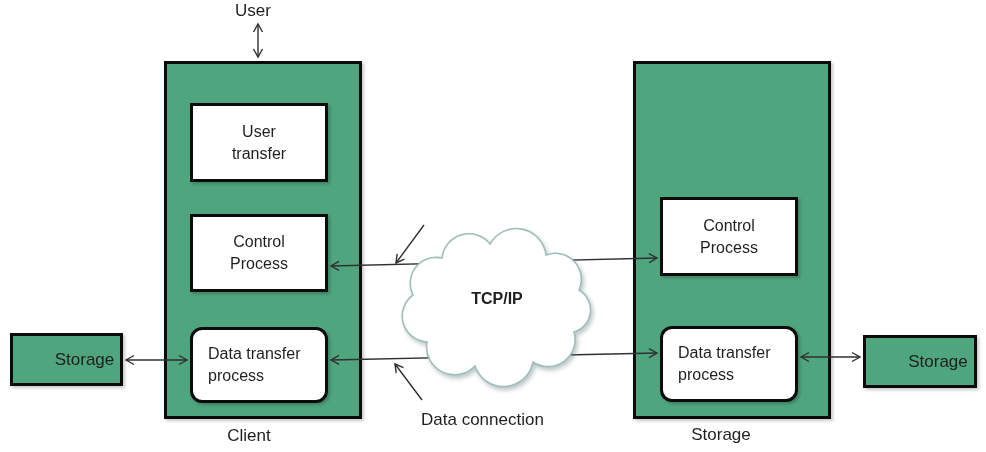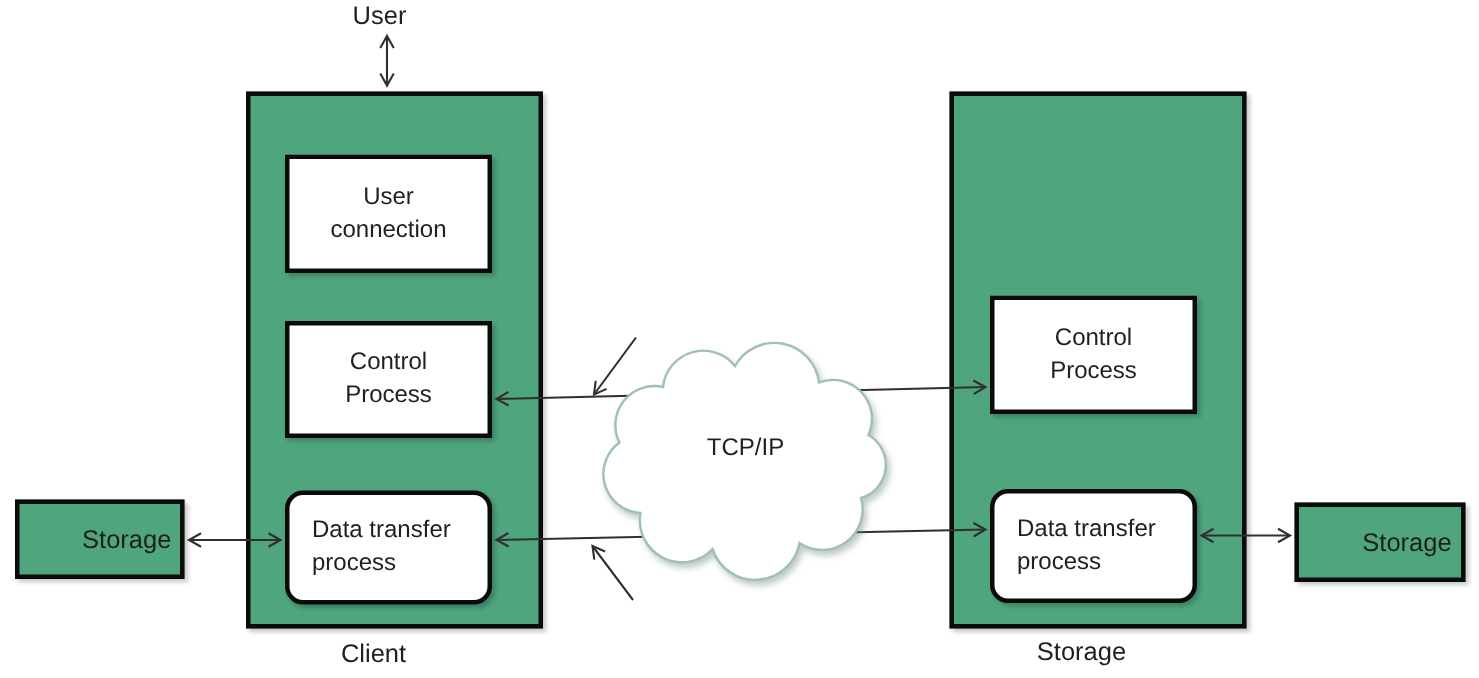--- a/index.html
+++ b/index.html
@@ -38,41 +38,41 @@
     position: absolute;
     font-size: 17px;
     white-space: nowrap;
   }
   .lbl.center { text-align: center; }
   svg.overlay { position: absolute; left: 0; top: 0; pointer-events: none; }
   .cloudshape { filter: drop-shadow(2px 3px 2px rgba(110,130,130,0.45)); }
   .tcplabel {
     position: absolute;
     left: 455px; top: 290px; width: 84px;
-    text-align: center; font-size: 16px;
+    text-align: center; font-size: 16px; font-weight: bold;
   }
 </style>
 </head>
 <body>
 
 <div class="stage">
 
   <div class="gbox" style="left:164px; top:61px; width:198px; height:358px"></div>
   <div class="gbox" style="left:633px; top:61px; width:198px; height:358px"></div>
 
   <div class="gbox storage" style="left:10px; top:333px; width:113px; height:53px">
     <span>Storage</span>
   </div>
   <div class="gbox storage" style="left:863px; top:335px; width:114px; height:53px">
     <span>Storage</span>
   </div>
 
   <div class="wbox" style="left:190px; top:103px; width:138px; height:79px">
     <span>User</span>
-    <span>connection</span>
+    <span>transfer</span>
   </div>
   <div class="wbox" style="left:190px; top:214px; width:138px; height:78px">
     <span>Control</span>
     <span>Process</span>
   </div>
   <div class="wbox leftalign" style="left:190px; top:327px; width:138px; height:76px">
     <span>Data transfer</span>
     <span>process</span>
   </div>
 
@@ -112,15 +112,16 @@
              A 28 28 0 0 1 427 342
              A 26 26 0 0 1 413 295 Z" fill="#ffffff" stroke="#9FBFBA" stroke-width="1.6"></path>
 
     <line x1="424" y1="225" x2="396" y2="263" stroke="#303030" stroke-width="1.4" marker-end="url(#ah)"></line>
     <line x1="422" y1="400" x2="395" y2="364" stroke="#303030" stroke-width="1.4" marker-end="url(#ah)"></line>
   </svg>
 
   <div class="lbl center" style="left:193px; top:1px; width:120px">User</div>
   <div class="lbl center" style="left:164px; top:426px; width:170px">Client</div>
   <div class="lbl center" style="left:636px; top:425px; width:170px">Storage</div>
+  <div class="lbl" style="left:421px; top:410px">Data connection</div>
   <div class="tcplabel">TCP/IP</div>
 
 </div>
 
 </body></html>

